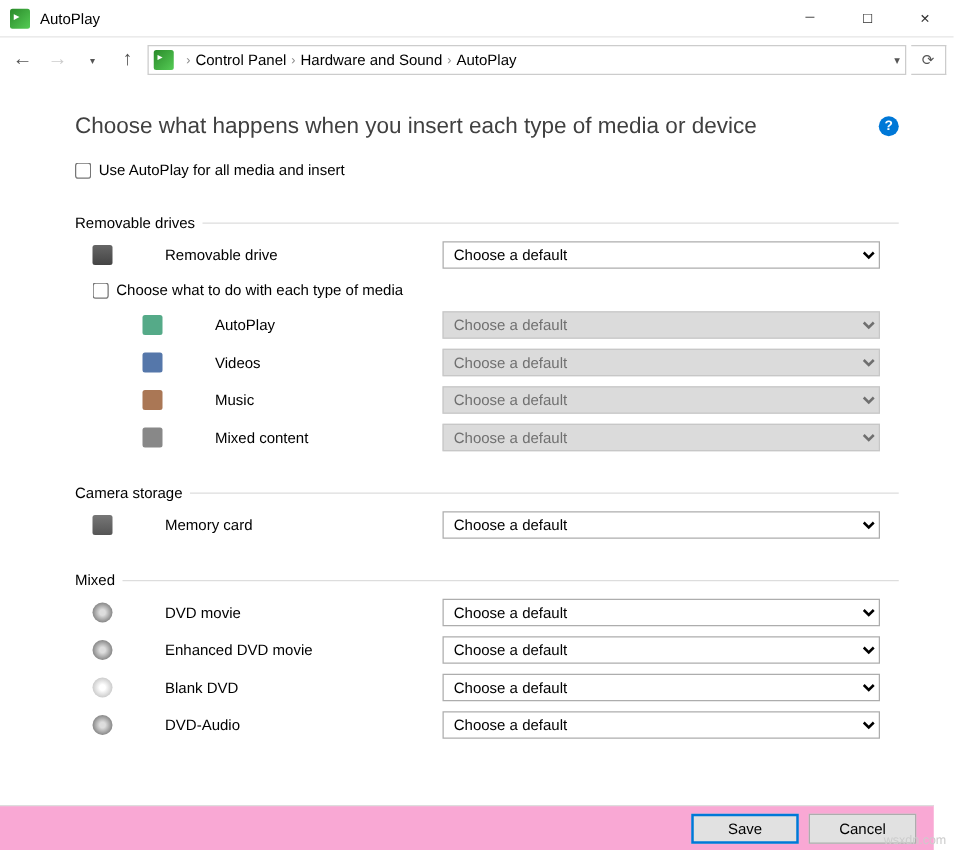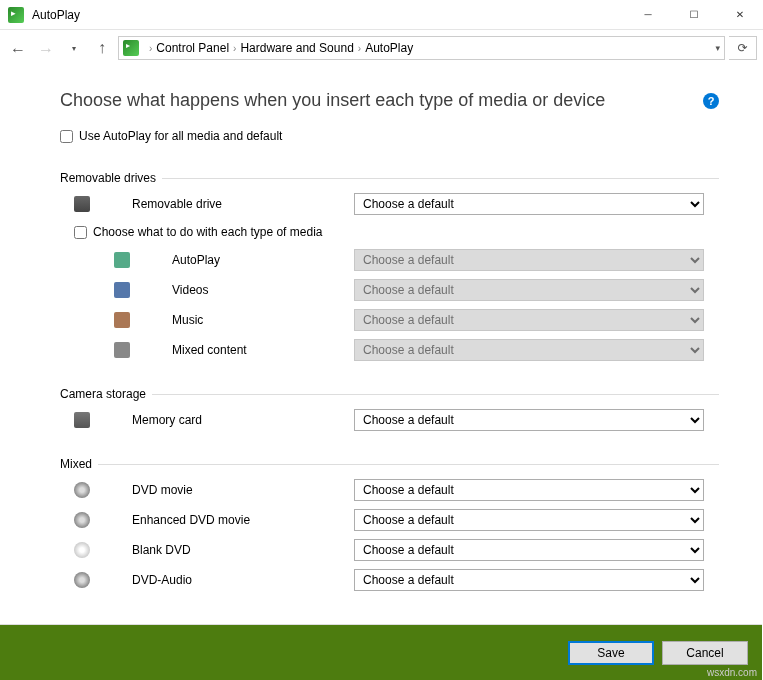--- a/index.html
+++ b/index.html
@@ -50,21 +50,21 @@
 .row .icon.disc{border-radius:50%;background:radial-gradient(circle,#ddd 20%,#888 70%);}
 .row .label { font-size:12px; width:190px;}
 .row select { flex:0 0 350px; height:22px; font-size:12px; border:1px solid #adadad; background:#fff;padding-left:4px;}
 .row select.disabled { background:#ccc; color:#333; border:1px solid #b0b0b0;}
 
 .media-check{display:flex;align-items:center;font-size:12px;margin:6px 0 6px 14px;}
 .sub { margin-left:54px; }
 .group-gap{height:22px;}
 
 
-.footer { position:absolute; bottom:0; left:0; right:1px; height:56px; background:#4d7c0f; border-top:1px solid #ddd; display:flex; align-items:center; justify-content:flex-end; padding-right:14px; gap:8px;}
+.footer { position:absolute; bottom:0; left:0; right:16px; height:36px; background:#f9a8d4; border-top:1px solid #ddd; display:flex; align-items:center; justify-content:flex-end; padding-right:14px; gap:8px;}
 .footer button { width:86px; height:24px; font-size:12px; border:1px solid #adadad; background:#e1e1e1;}
 .footer button.primary{border:2px solid #0078d7;background:#e1e1e1;}
 
 .watermark{position:absolute;bottom:2px;right:6px;font-size:10px;color:#ccc;}
 </style>
 </head>
 <body>
 
 <div class="titlebar">
   <div class="app-icon"></div>
@@ -95,21 +95,21 @@
 </div>
 
 <div class="content">
   <div class="header-row">
     <div class="page-title">Choose what happens when you insert each type of media or device</div>
     <div class="help-icon">?</div>
   </div>
 
   <label class="check-row">
     <input type="checkbox" style="">
-    <span>Use AutoPlay for all media and default</span>
+    <span>Use AutoPlay for all media and insert</span>
   </label>
 
   <div class="group-label">
     <span>Removable drives</span>
       <div class="line"></div>
   </div>
   <div class="row">
     <div class="icon" style="background:linear-gradient(#666,#444);"></div>
     <div class="label">Removable drive</div>
     <select><option>Choose a default</option></select>

